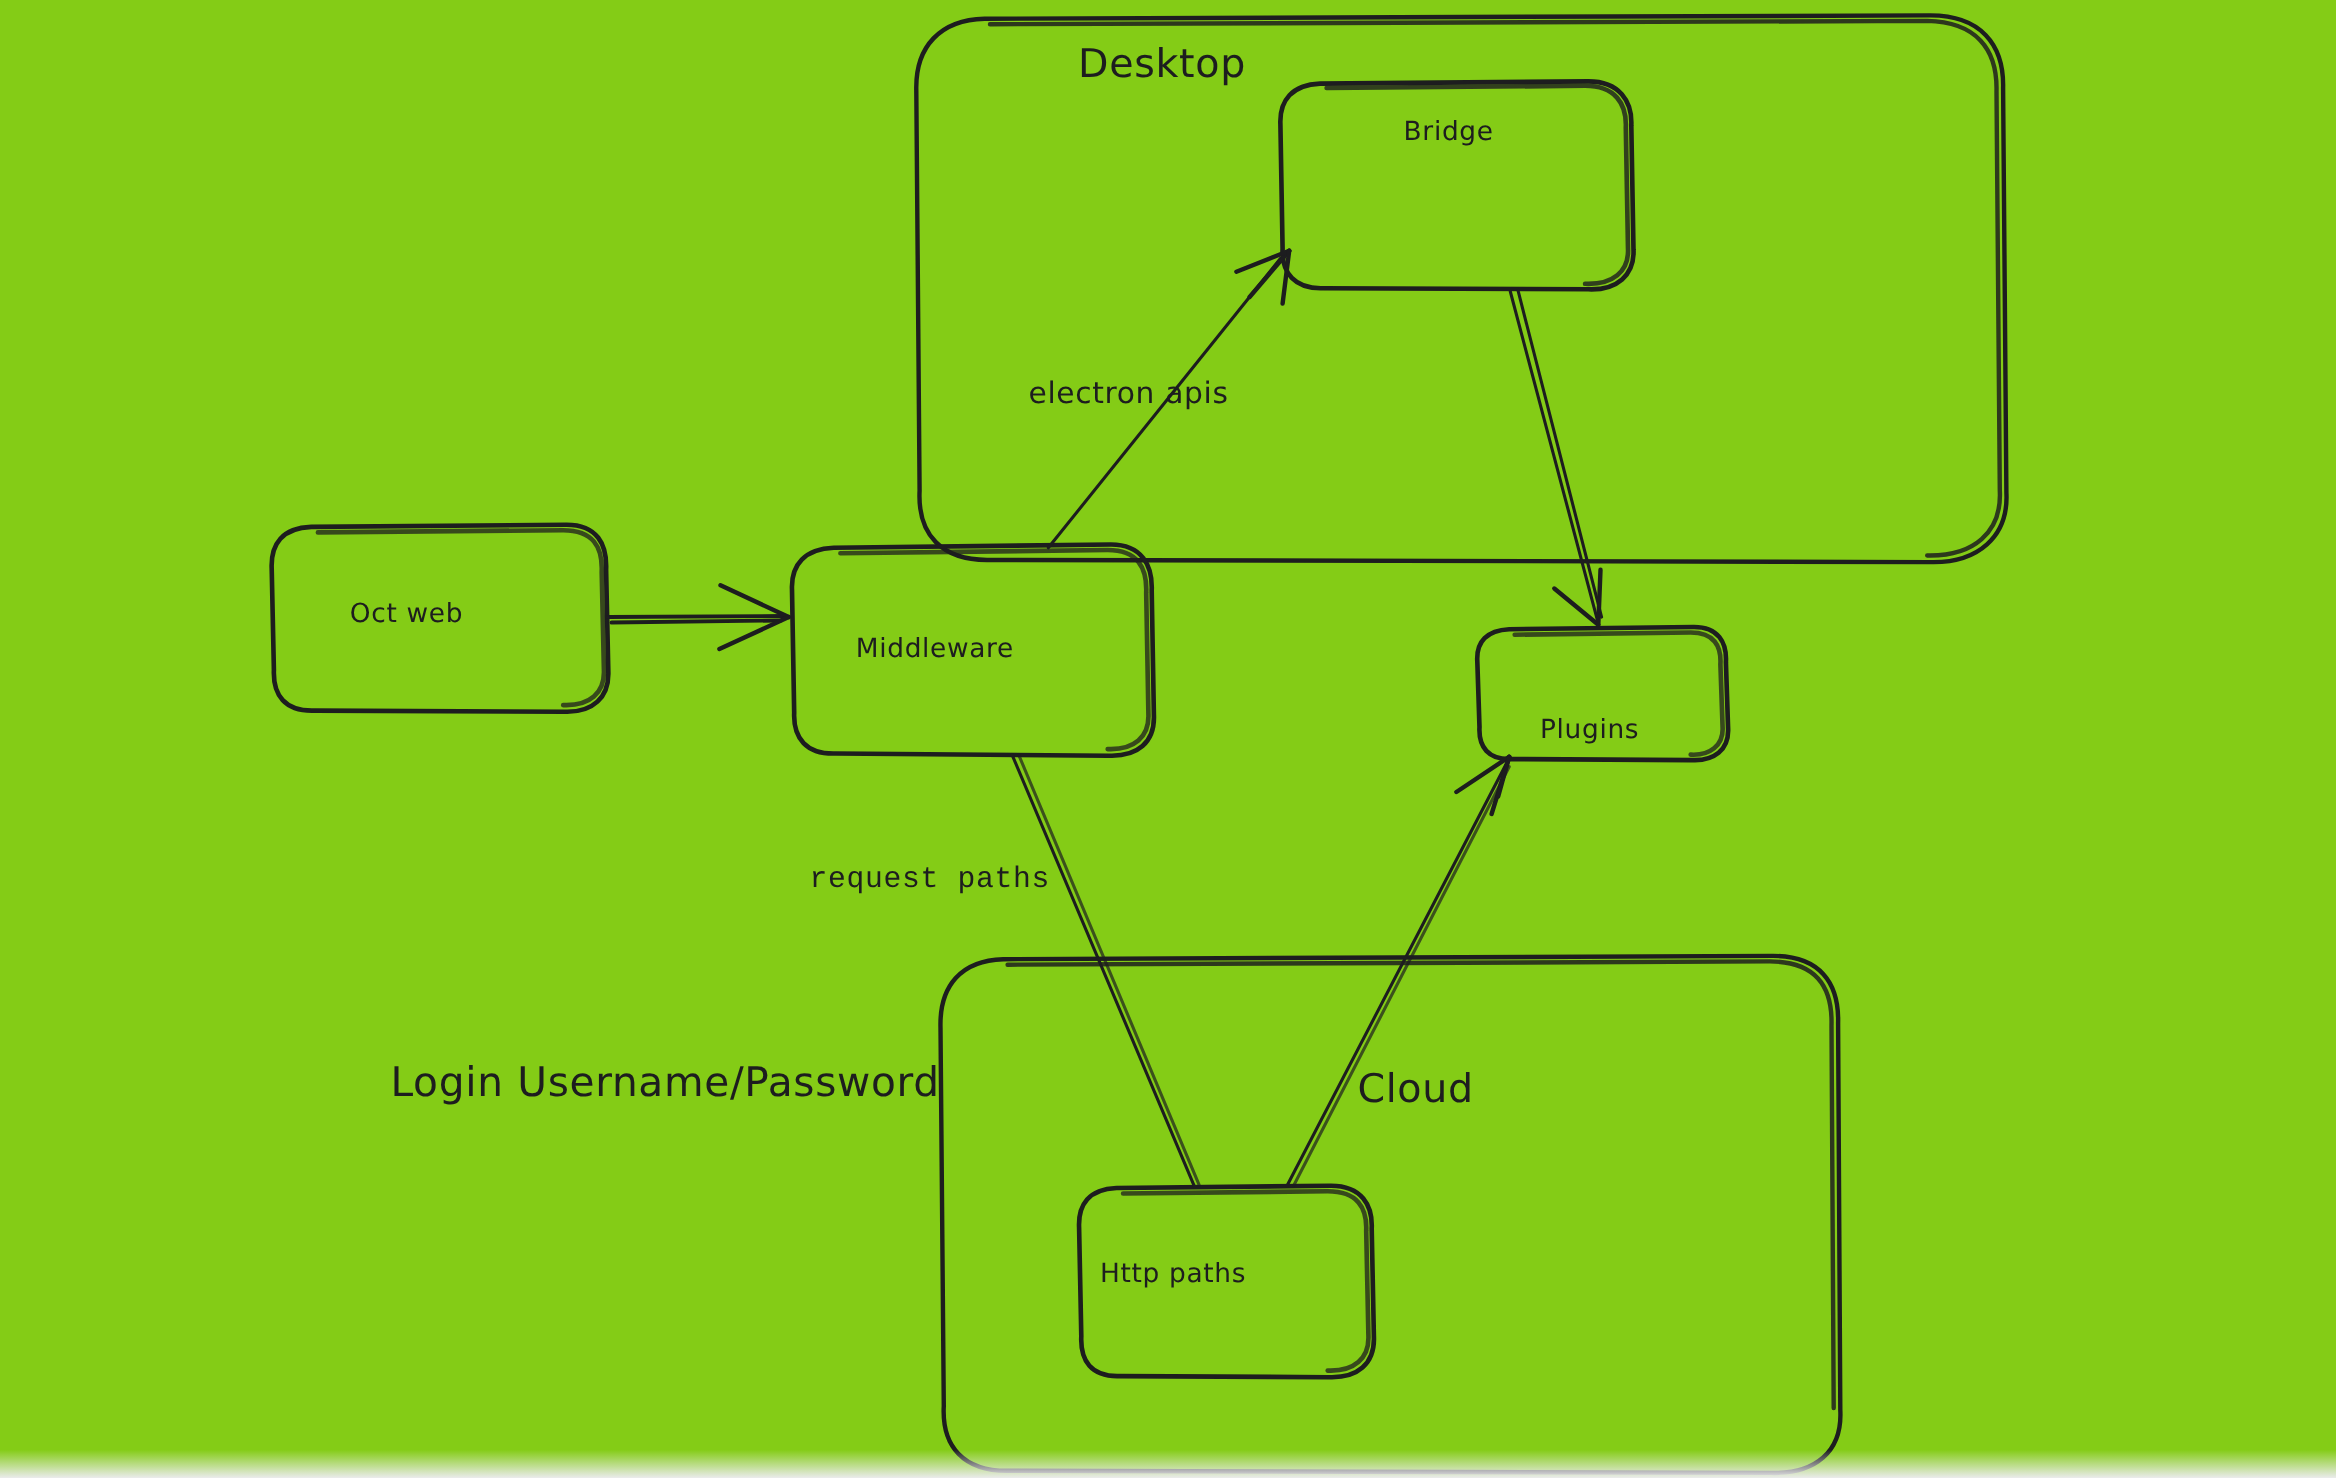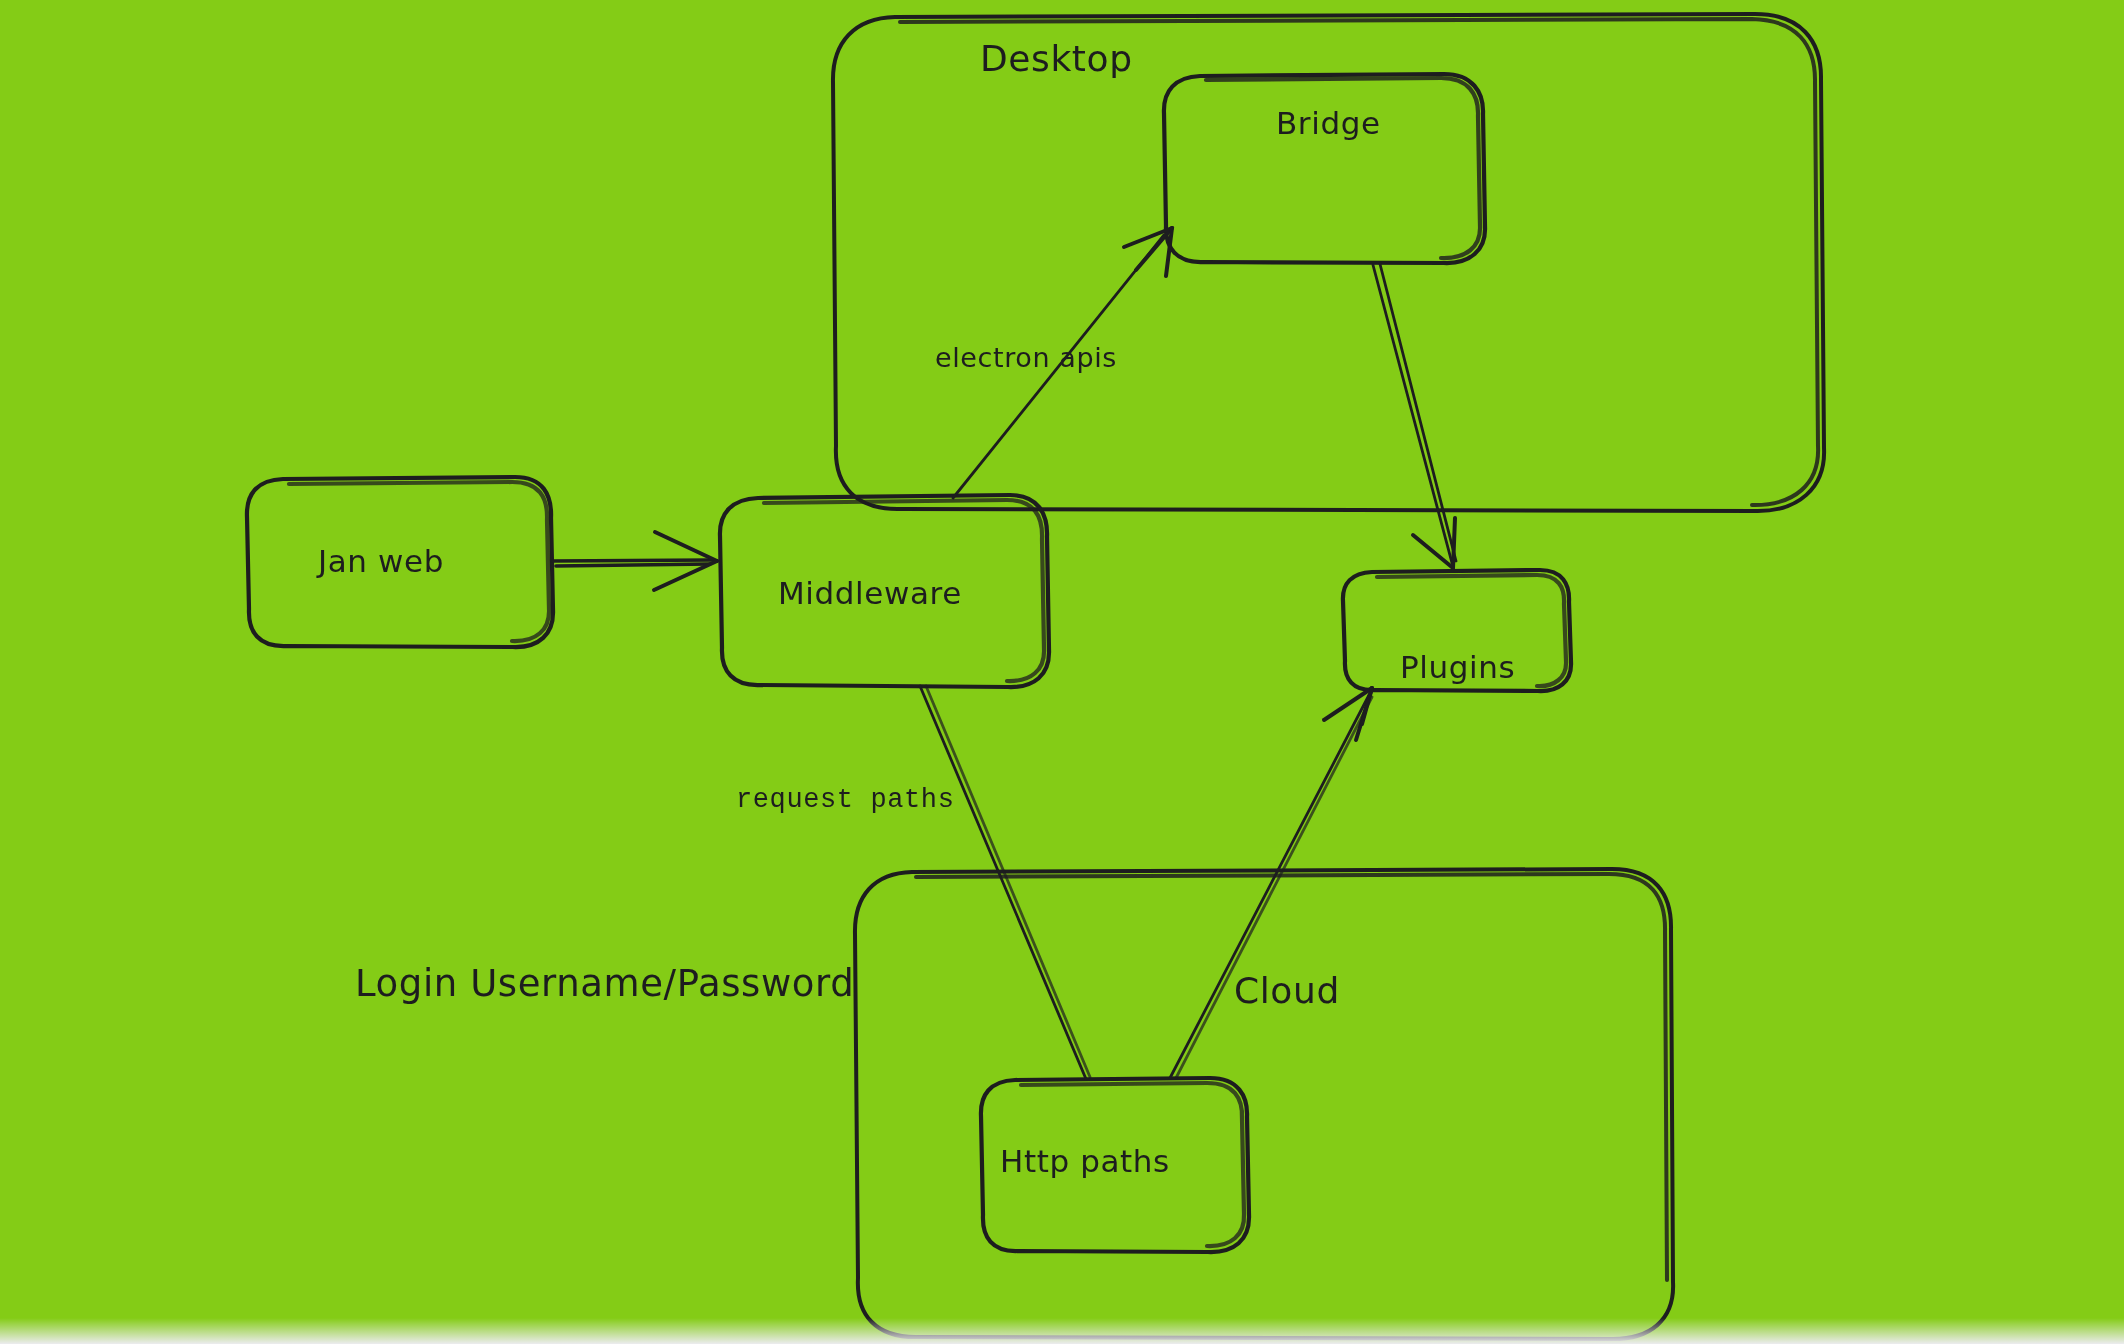--- a/index.html
+++ b/index.html
@@ -44,21 +44,21 @@
   .arrowhead { stroke-width: 4.0; }
 
   .label {
     position: absolute;
     color: #1d1d1f;
     font-family: "DejaVu Sans", sans-serif;
     white-space: nowrap;
     user-select: none;
   }
   .node-label {
-    font-size: 31px;
+    font-size: 24px;
     letter-spacing: 0.6px;
   }
   .group-label {
     font-size: 36px;
     letter-spacing: 0.6px;
   }
   .edge-label {
     font-size: 27px;
     letter-spacing: 0.6px;
   }
@@ -217,21 +217,21 @@
       <path class="stroke arrowhead" d="M 1356 740 L 1372 688"></path>
       <path class="stroke arrowhead" d="M 1362 724 L 1372 688"></path>
     </g>
 
   </svg>
 
   <div class="label group-label" style="left:980px; top:38px;">Desktop</div>
 
   <div class="label node-label" style="left:1276px; top:105px;">Bridge</div>
 
-  <div class="label node-label" style="left:318px; top:543px;">Jan web</div>
+  <div class="label node-label" style="left:318px; top:543px;">Oct web</div>
 
   <div class="label node-label" style="left:778px; top:575px;">Middleware</div>
 
   <div class="label node-label" style="left:1400px; top:649px;">Plugins</div>
 
   <div class="label node-label" style="left:1000px; top:1143px;">Http paths</div>
 
   <div class="label edge-label" style="left:935px; top:342px;">electron apis</div>
 
   <div class="label edge-label" style="left:736px; top:785px;font-family:Liberation Mono, monospace;">request paths</div>

